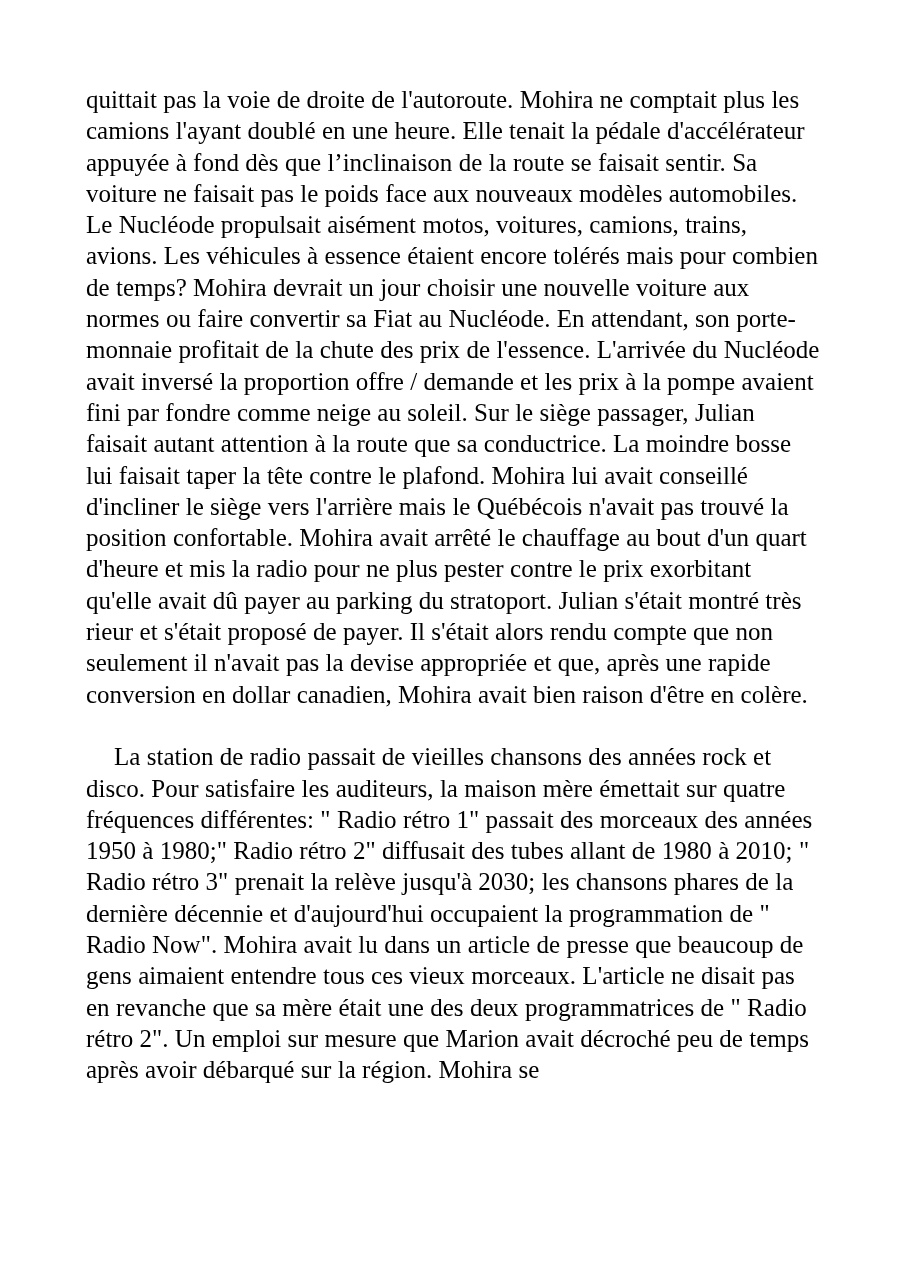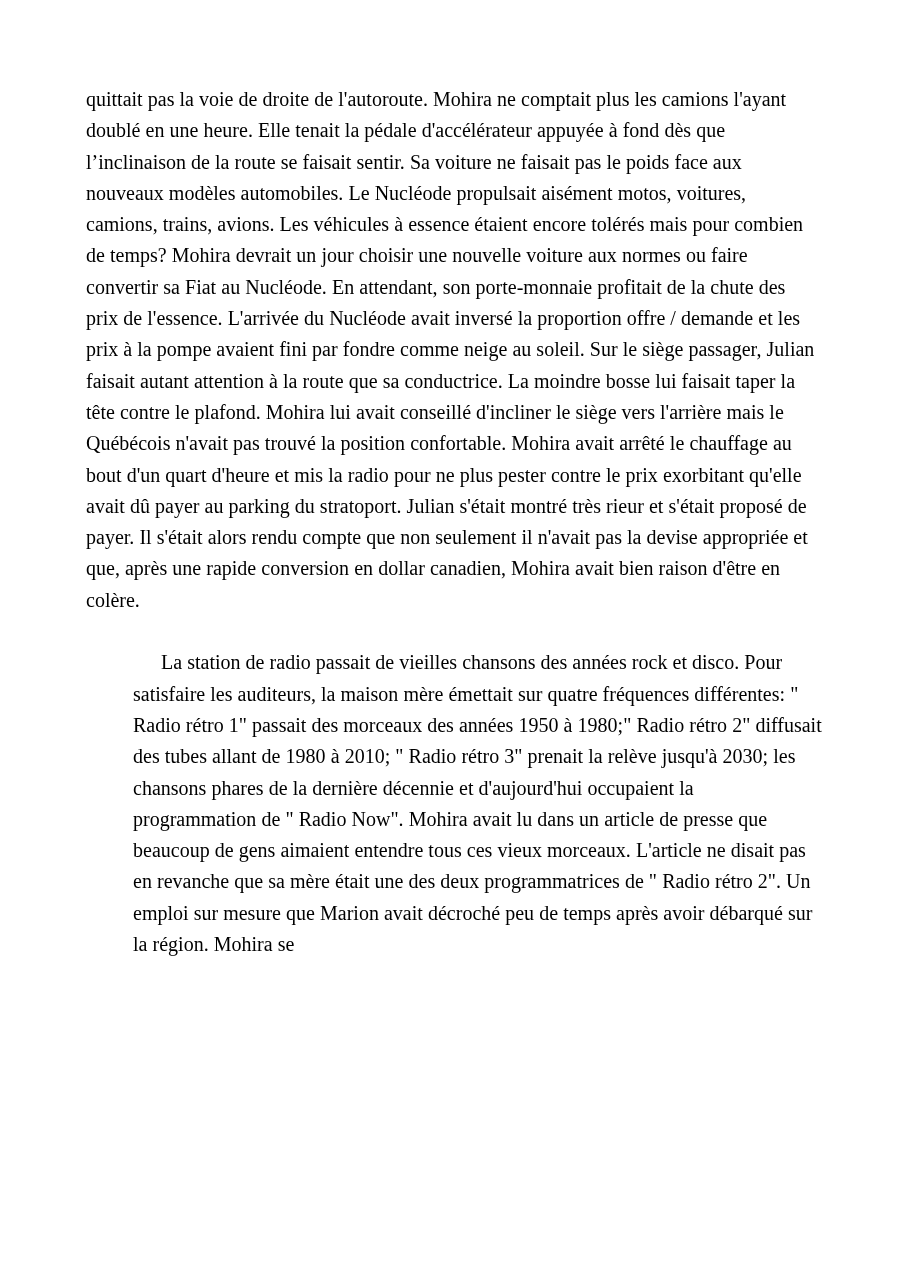--- a/index.html
+++ b/index.html
@@ -28,32 +28,31 @@
   
   .text-column {
     position: absolute;
     left: 86px;
     top: 84px;
     width: 736px;
   }
 
   .para {
     margin: 0;
-    font-size: 20px;
+    font-size: 25px;
     line-height: 31.3px;
     text-align: left;
     word-spacing: 0.1px;
     letter-spacing: 0px;
     hyphens: none;
     -webkit-hyphens: none;
   }
 
   .para + .para {
     margin-top: 31.3px;
-    margin-left: 47px;
   }
 
   .para.indented {
     text-indent: 28px;
   }
 </style>
 </head>
 <body>
 
 <div class="page">

